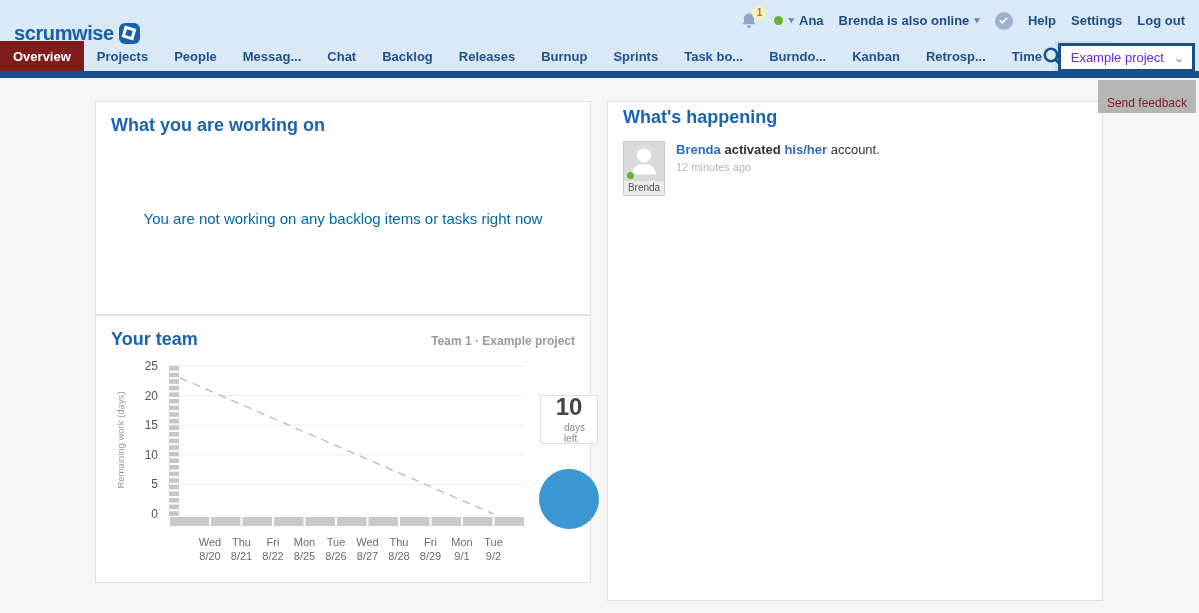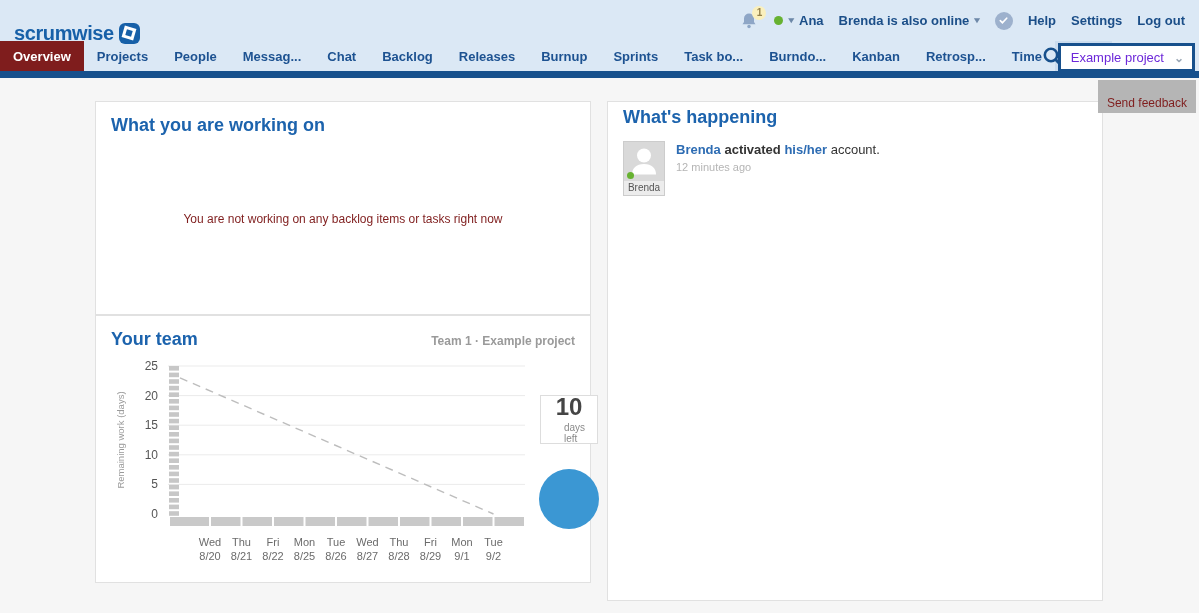--- a/index.html
+++ b/index.html
@@ -49,21 +49,21 @@
                    font-size:12px; padding:16px 9px 3px; cursor:pointer; }
 
   
   .content { display:flex; gap:16px; padding:23px 96px 0 95px; }
   .col { width:496px; display:flex; flex-direction:column; }
   .panel { background:#ffffff; border:1px solid #e1e1e1; }
   .panel-title { font-size:18px; font-weight:bold; color:#1c63ad; }
 
   .panel-working { height:214px; display:flex; flex-direction:column; padding:13px 15px; }
   .empty-msg { flex:1; display:flex; align-items:center; justify-content:center;
-               color:#7f1d1d; font-size:12px; text-align:center; }
+               color:#0369a1; font-size:15px; text-align:center; }
 
   .panel-team { height:268px; padding:13px 0 0 15px; }
   .team-head { display:flex; align-items:baseline; justify-content:space-between; padding-right:15px; }
   .team-sub { font-size:12px; color:#9a9a9a; font-weight:bold; }
   .chart-row { display:flex; margin-top:6px; }
   svg.chart { width:428px; height:205px; font-family:"Liberation Sans", sans-serif; flex:none; }
   .widgets { display:flex; flex-direction:column; align-items:center; margin-top:39px; margin-left:0; }
   .days-box { width:58px; height:49px; border:1px solid #dddddd; background:#ffffff;
               display:flex; flex-direction:column; align-items:center; justify-content:center; }
   .days-num { font-size:24px; font-weight:bold; color:#454545; line-height:1; }

